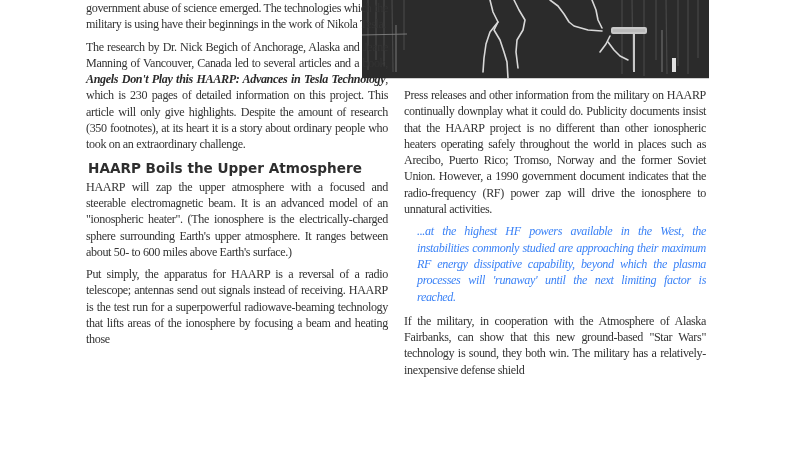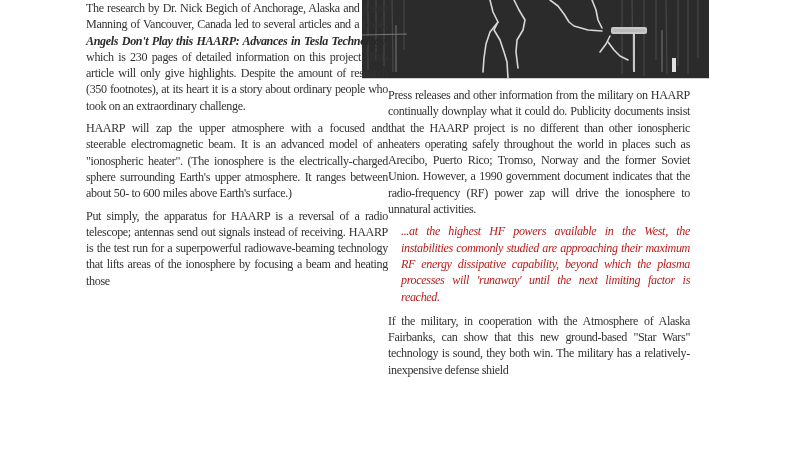--- a/index.html
+++ b/index.html
@@ -23,39 +23,39 @@
   }
   .col {
     position: absolute;
     font-size: 12.1px;
     line-height: 16.3px;
     text-align: justify;
     color: #333;
     letter-spacing: -0.35px;
   }
   .col-left { left: 86px; top: 0px; width: 302px; }
-  .col-right { left: 388px; top: 87px; width: 302px; }
+  .col-right { left: 404px; top: 87px; width: 302px; }
   .col p { margin: 0 0 6px 0; }
   em.book { font-style: italic; font-weight: bold; color: #2a2a2a; }
   h2.section {
     margin: 7px 0 2px 2px;
     font-family: "DejaVu Sans", "Liberation Sans", sans-serif;
     font-weight: bold;
     font-size: 13.6px;
     line-height: 17px;
     color: #2e2e2e;
     letter-spacing: 0px;
     text-align: left;
   }
   blockquote.quote {
     margin: 0 0 8px 13px;
     padding: 0;
     font-style: italic;
     text-align: justify;
-    color: #b91c1c;
+    color: #3b82f6;
   }
   .photo {
     position: absolute;
     left: 362px;
     top: 0px;
     width: 347px;
     height: 78px;
     background: #2a2a2a;
     overflow: hidden;
     border-bottom: 1px solid #d0d0d0;
@@ -106,21 +106,23 @@
         <rect x="250" y="28" width="34" height="5" rx="1"></rect>
         <line x1="272" y1="33" x2="272" y2="72"></line>
       </g>
       <g fill="#e0e0e0">
         <rect x="310" y="58" width="4" height="14"></rect>
       </g>
     </svg>
   </div>
 
   <div class="col col-left">
+    <p>government abuse of science emerged. The technologies which the military is using have their beginnings in the work of Nikola Tesla.</p>
     <p><span>The research by Dr. Nick Begich of Anchorage, Alaska and Jeane Manning of Vancouver, Canada led to several articles and a book, </span><em class="book">Angels Don't Play this HAARP: Advances in Tesla Technology</em><span>, which is 230 pages of detailed information on this project. This article will only give highlights. Despite the amount of research (350 footnotes), at its heart it is a story about ordinary people who took on an extraordinary challenge.</span></p>
+    <h2 class="section">HAARP Boils the Upper Atmosphere</h2>
     <p>HAARP will zap the upper atmosphere with a focused and steerable electromagnetic beam. It is an advanced model of an "ionospheric heater". (The ionosphere is the electrically-charged sphere surrounding Earth's upper atmosphere. It ranges between about 50- to 600 miles above Earth's surface.)</p>
     <p>Put simply, the apparatus for HAARP is a reversal of a radio telescope; antennas send out signals instead of receiving. HAARP is the test run for a superpowerful radiowave-beaming technology that lifts areas of the ionosphere by focusing a beam and heating those</p>
   </div>
 
   <div class="col col-right">
     <p>Press releases and other information from the military on HAARP continually downplay what it could do. Publicity documents insist that the HAARP project is no different than other ionospheric heaters operating safely throughout the world in places such as Arecibo, Puerto Rico; Tromso, Norway and the former Soviet Union. However, a 1990 government document indicates that the radio-frequency (RF) power zap will drive the ionosphere to unnatural activities.</p>
     <blockquote class="quote">...at the highest HF powers available in the West, the instabilities commonly studied are approaching their maximum RF energy dissipative capability, beyond which the plasma processes will 'runaway' until the next limiting factor is reached.</blockquote>
     <p>If the military, in cooperation with the Atmosphere of Alaska Fairbanks, can show that this new ground-based "Star Wars" technology is sound, they both win. The military has a relatively-inexpensive defense shield</p>
   </div>
 

